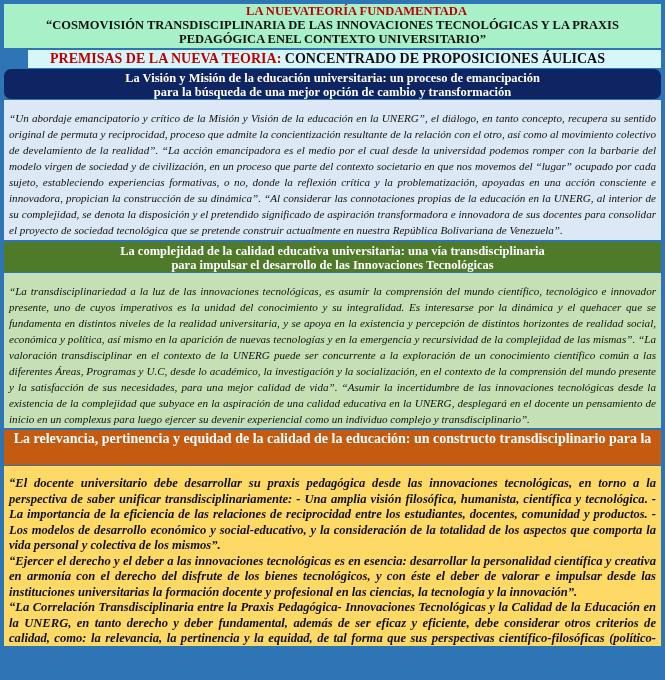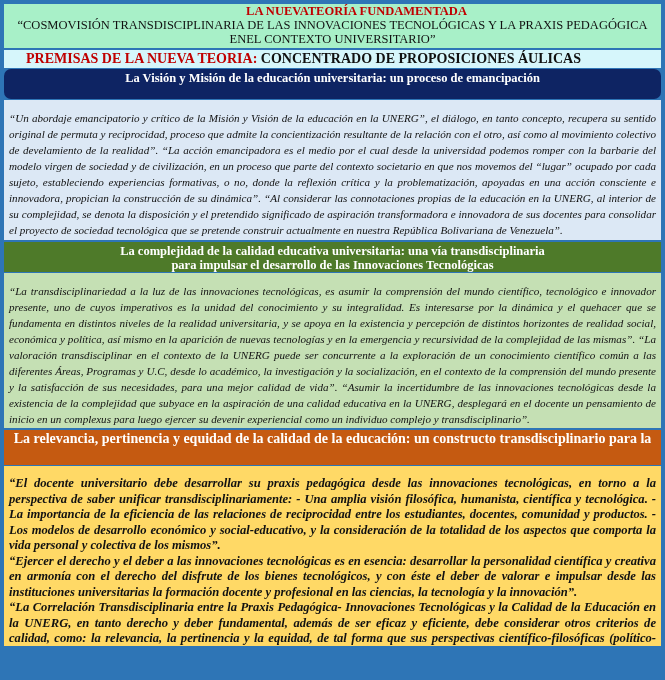--- a/index.html
+++ b/index.html
@@ -1,22 +1,22 @@
 <!DOCTYPE html>
 <html><head>
   <meta charset="utf-8">
   <style>
     html, body { margin: 0; padding: 0; background: #ffffff; }
     body { width: 665px; height: 680px; overflow: hidden; position: relative; font-family: "Liberation Serif", "DejaVu Serif", serif; }
     .sheet { position: absolute; left: 0; top: 0; width: 665px; height: 680px; box-sizing: border-box; border: 2px solid #2e75b6; background: #2e75b6; }
     .band { position: absolute; left: 2px; right: 2px; box-sizing: border-box; overflow: hidden; }
     .title-band { top: 2px; height: 44px; background: #a8f0c8; text-align: center; }
     .title-main { color: #c00000; font-weight: bold; font-size: 12.5px; line-height: 13px; margin-top: 1px; padding-left: 48px; }
-    .title-sub { color: #111; font-weight: normal; font-size: 12.5px; line-height: 14px; padding: 0 6px; }
-    .premises-band { top: 48px; height: 18px; background: #d6f6fb; padding-left: 22px; font-size: 14px; font-weight: bold; line-height: 18px; white-space: nowrap; }
+    .title-sub { color: #111; font-weight: bold; font-size: 12.5px; line-height: 14px; padding: 0 6px; }
+    .premises-band { top: 48px; height: 18px; background: #d6f6fb; padding-left: 22px; font-size: 14px; font-weight: bold; line-height: 18px; white-space: nowrap; margin-left: 24px; }
     .premises-red { color: #c00000; }
     .premises-black { color: #111; }
     .head { text-align: center; color: #ffffff; font-weight: bold; font-size: 12.5px; line-height: 14px; padding-top: 2px; }
     .h1 { top: 67px; height: 30px; background: #0e2463; border-radius: 7px; }
     .h2 { top: 240px; height: 30px; background: #4e7a29; }
     .h3 { top: 428px; height: 35px; background: #c55a11; font-size: 14px; line-height: 16px; padding-top: 1px; }
     .body-text { font-style: italic; color: #111; text-align: justify; padding: 10px 5px 0 5px; }
     .b1 { top: 98px; height: 140px; background: #dce8f5; font-size: 11.1px; line-height: 16px; }
     .b2 { top: 271px; height: 155px; background: #c5e0b4; font-size: 11.1px; line-height: 16px; }
     .b3 { top: 464px; height: 180px; background: #ffd966; font-weight: bold; font-size: 12.6px; line-height: 15.5px; }
@@ -32,20 +32,21 @@
     <div class="title-main">LA NUEVATEORÍA  FUNDAMENTADA</div>
     <div class="title-sub">“COSMOVISIÓN TRANSDISCIPLINARIA DE LAS INNOVACIONES TECNOLÓGICAS Y LA PRAXIS  PEDAGÓGICA ENEL  CONTEXTO UNIVERSITARIO”</div>
   </div>
 
   <div class="band premises-band">
     <span class="premises-red">PREMISAS DE LA NUEVA TEORIA:</span><span class="premises-black"> CONCENTRADO DE PROPOSICIONES ÁULICAS</span>
   </div>
 
   <div class="band head h1">
     <div>La Visión y Misión de la educación universitaria: un proceso de emancipación</div>
+    <div>para la búsqueda de una mejor opción de cambio y transformación</div>
   </div>
   <div class="band body-text b1">
     <p>“Un abordaje emancipatorio y crítico de la Misión y Visión de la educación en la UNERG”, el diálogo, en tanto concepto, recupera su sentido original de permuta y reciprocidad, proceso que admite la concientización resultante de la relación con el otro, así como al movimiento colectivo de develamiento de la realidad”. “La acción emancipadora es el medio por el cual desde la universidad  podemos romper con la barbarie del modelo virgen de sociedad y de civilización, en un proceso que parte del contexto societario en  que nos movemos del “lugar” ocupado por cada sujeto, estableciendo experiencias formativas, o no, donde la reflexión crítica y la problematización, apoyadas en una acción consciente e innovadora, propician la construcción de su dinámica”. “Al considerar las connotaciones propias de la educación en la UNERG, al interior de su complejidad, se denota la disposición y el pretendido significado de aspiración transformadora e innovadora de sus docentes para consolidar el proyecto de sociedad tecnológica que se pretende construir actualmente en nuestra República Bolivariana de Venezuela”.</p>
   </div>
 
   <div class="band head h2">
     <div>La complejidad de la calidad educativa universitaria: una vía transdisciplinaria</div>
     <div>para impulsar el desarrollo de las Innovaciones Tecnológicas</div>
   </div>
   <div class="band body-text b2">

